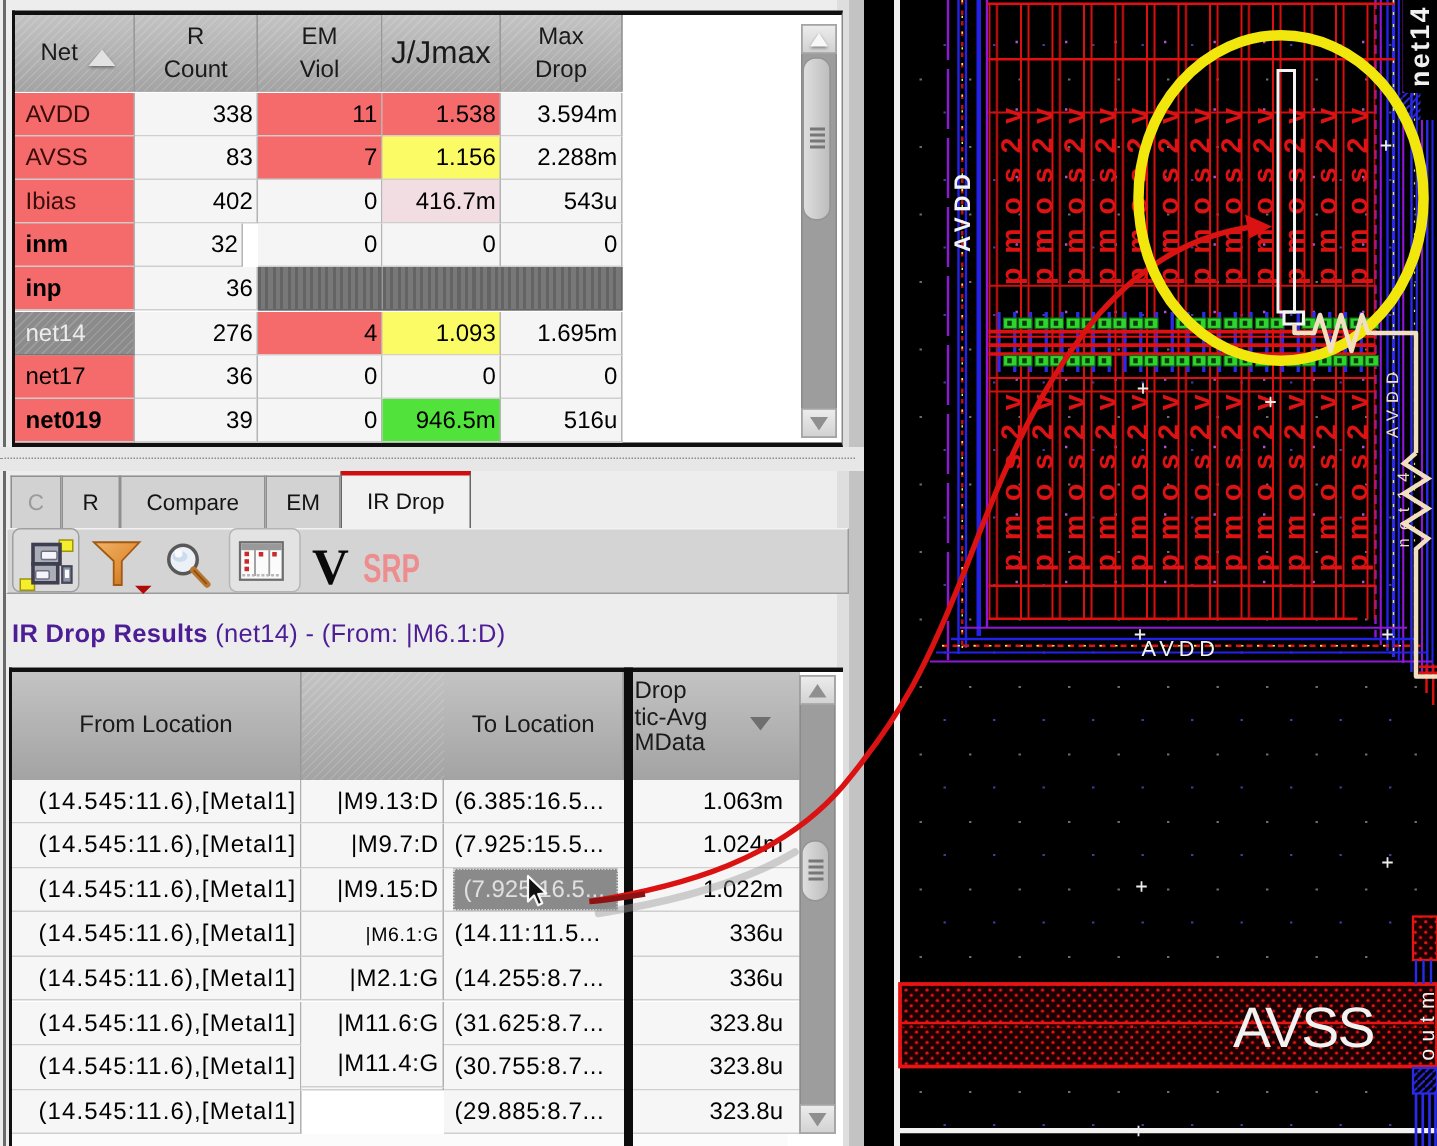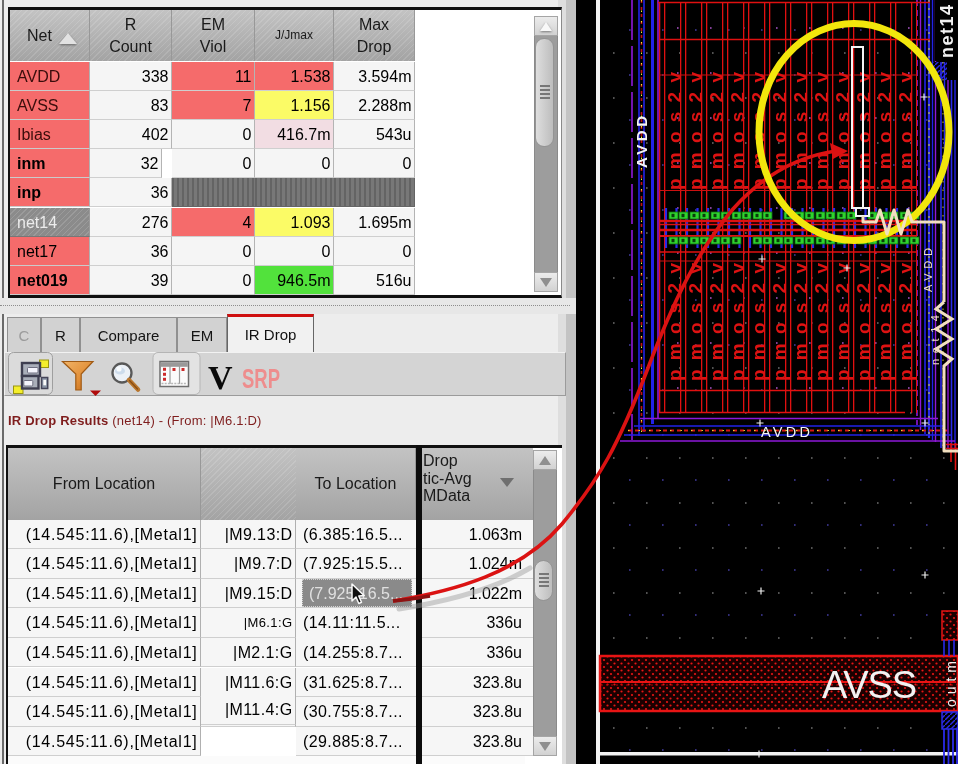--- a/index.html
+++ b/index.html
@@ -25,21 +25,21 @@
 <div class="ab" style="left:0;top:0;width:576px;height:764px;background:#ededed"></div>
 <div class="ab" style="left:2px;top:0;width:1.5px;height:764px;background:#6a6a6a"></div>
 <div class="ab" style="left:558px;top:0;width:8px;height:764px;background:#dedede"></div>
 <div class="ab" style="left:566px;top:0;width:10px;height:764px;background:#c3c3c3"></div>
 <div class="ab" style="left:576px;top:0;width:382px;height:764px;background:#000"></div>
 <div class="ab" style="left:8px;top:7px;width:554px;height:291px;background:#fff;border-top:3px solid #101010;border-left:2px solid #101010;border-bottom:3px solid #101010;border-right:1px solid #8a8a8a"></div>
 <div class="cell hdr hdrtx" style="left:10px;top:10px;width:405px;height:51px"></div>
 <div class="cell hdr hdrtx btr" style="left:10px;top:10px;width:80px;height:51px;display:flex;align-items:center;justify-content:flex-start;text-align:center;padding-left:17px;font-size:16px;line-height:1.32">Net</div>
 <div class="cell hdr hdrtx btr" style="left:90px;top:10px;width:82px;height:51px;display:flex;align-items:center;justify-content:center;text-align:center;font-size:16px;line-height:1.32">R<br>Count</div>
 <div class="cell hdr hdrtx btr" style="left:172px;top:10px;width:83px;height:51px;display:flex;align-items:center;justify-content:center;text-align:center;font-size:16px;line-height:1.32">EM<br>Viol</div>
-<div class="cell hdr hdrtx btr" style="left:255px;top:10px;width:79px;height:51px;display:flex;align-items:center;justify-content:center;text-align:left;font-size:12px;line-height:1.32">J/Jmax</div>
+<div class="cell hdr hdrtx btr" style="left:255px;top:10px;width:79px;height:51px;display:flex;align-items:center;justify-content:center;text-align:left;font-size:21px;line-height:1.32">J/Jmax</div>
 <div class="cell hdr hdrtx btr" style="left:334px;top:10px;width:81px;height:51px;display:flex;align-items:center;justify-content:center;text-align:center;font-size:16px;line-height:1.32">Max<br>Drop</div>
 <div class="ab" style="left:59px;top:33px;width:0;height:0;border-left:9px solid transparent;border-right:9px solid transparent;border-bottom:11px solid #e2e2e2;filter:drop-shadow(0 1px 1px #666)"></div>
 <div class="cell red" style="left:10px;top:61.5px;width:80px;height:29.2px;color:#3a0d0b;line-height:29.2px;padding-left:7px;border-bottom:1px solid #cbcbcb;border-right:1px solid #b0b0b0">AVDD</div>
 <div class="cell num" style="left:90px;top:61.5px;width:82px;height:29.2px;background:#f5f5f5;line-height:29.2px;border-bottom:1px solid #cfcfcf;border-right:1px solid #b4b4b4">338</div>
 <div class="cell num" style="left:172px;top:61.5px;width:83px;height:29.2px;background:#f56b6b;line-height:29.2px;border-bottom:1px solid #cfcfcf;border-right:1px solid #b4b4b4">11</div>
 <div class="cell num" style="left:255px;top:61.5px;width:79px;height:29.2px;background:#f56b6b;line-height:29.2px;border-bottom:1px solid #cfcfcf;border-right:1px solid #b4b4b4">1.538</div>
 <div class="cell num" style="left:334px;top:61.5px;width:81px;height:29.2px;background:#f5f5f5;line-height:29.2px;border-bottom:1px solid #cfcfcf;border-right:1px solid #b4b4b4">3.594m</div>
 <div class="cell red" style="left:10px;top:90.7px;width:80px;height:29.2px;color:#3a0d0b;line-height:29.2px;padding-left:7px;border-bottom:1px solid #cbcbcb;border-right:1px solid #b0b0b0">AVSS</div>
 <div class="cell num" style="left:90px;top:90.7px;width:82px;height:29.2px;background:#f5f5f5;line-height:29.2px;border-bottom:1px solid #cfcfcf;border-right:1px solid #b4b4b4">83</div>
 <div class="cell num" style="left:172px;top:90.7px;width:83px;height:29.2px;background:#f56b6b;line-height:29.2px;border-bottom:1px solid #cfcfcf;border-right:1px solid #b4b4b4">7</div>
@@ -125,21 +125,21 @@
 <rect x="163" y="19.8" width="3" height="3" fill="#cc2a2a"></rect>
       <rect x="163" y="24.8" width="3" height="3" fill="#cc2a2a"></rect>
       <rect x="163" y="29.8" width="3" height="3" fill="#cc2a2a"></rect>
 <rect x="172.5" y="20" width="3" height="3" fill="#cc2a2a"></rect>
       <rect x="181.5" y="20" width="3" height="3" fill="#cc2a2a"></rect>
 <path d="M170 16.5 V36 M179.5 16.5 V36" stroke="#9a9a9a" stroke-width="1.2"></path>
 <path d="M161.5 35.5 H187" stroke="#b8b8b8" stroke-width="1.6" stroke-dasharray="2 1.2"></path>
 <text x="208" y="41" font-family="Liberation Serif,serif" font-size="34" font-weight="bold" fill="#0a0a0a">V</text>
 <text x="242" y="40" font-family="Liberation Sans,sans-serif" font-size="27" font-weight="bold" fill="#ee8d8d" textLength="38" lengthAdjust="spacingAndGlyphs">SRP</text>
 </svg>
-<div class="ab" style="left:8px;top:413px;font-size:13px;letter-spacing:0.2px;color:#7f1d1d"><span class="b">IR Drop Results</span> (net14) - (From: |M6.1:D)</div>
+<div class="ab" style="left:8px;top:413px;font-size:17px;letter-spacing:0.2px;color:#4c1d95"><span class="b">IR Drop Results</span> (net14) - (From: |M6.1:D)</div>
 <div class="ab" style="left:6px;top:445px;width:556px;height:319px;background:#fff;border-top:3px solid #101010;border-left:2px solid #101010"></div>
 <div class="cell hdr hdrtx" style="left:8px;top:448px;width:525px;height:71.5px"></div>
 <div class="cell hdr btr" style="left:8px;top:448px;width:193px;height:71.5px;display:flex;align-items:center;justify-content:center;font-size:16px">From Location</div>
 <div class="cell hdr btr" style="left:296px;top:448px;width:120px;height:71.5px;display:flex;align-items:center;justify-content:center;font-size:16px">To Location</div>
 <div class="cell hdr" style="left:416px;top:448px;width:117px;height:71.5px;font-size:16px;line-height:17.5px;padding:4px 0 0 7px">Drop<br>tic-Avg<br>MData</div>
 <div class="ab" style="left:500px;top:478px;width:0;height:0;border-left:7px solid transparent;border-right:7px solid transparent;border-top:9px solid #6f6f6f"></div>
 <div class="ab" style="left:416px;top:445px;width:6px;height:319px;background:#0c0c0c"></div>
 <div class="cell num" style="left:8px;top:519.5px;width:193px;height:29.6px;background:#f6f6f6;line-height:29.6px;border-bottom:1px solid #cfcfcf;border-right:1px solid #b0b0b0;font-size:16px;letter-spacing:0.75px">(14.545:11.6),[Metal1]</div>
 <div class="cell num" style="left:201px;top:519.5px;width:95px;height:29.6px;background:#f6f6f6;line-height:29.6px;border-bottom:1px solid #cfcfcf;border-right:1px solid #b0b0b0;font-size:16px;letter-spacing:0.4px">|M9.13:D</div>
 <div class="cell" style="left:296px;top:519.5px;width:120px;height:29.6px;background:#f6f6f6;line-height:29.6px;border-bottom:1px solid #cfcfcf;padding-left:7px;font-size:16px;letter-spacing:0.4px">(6.385:16.5...</div>

